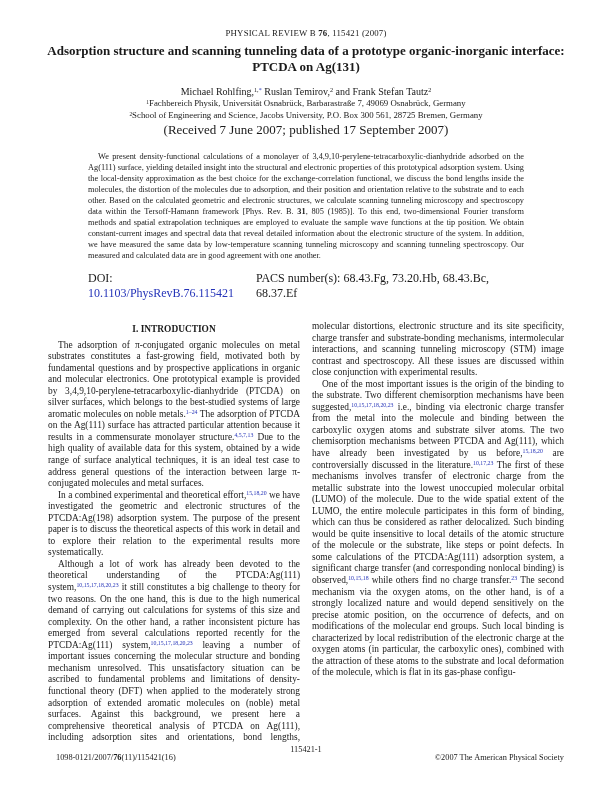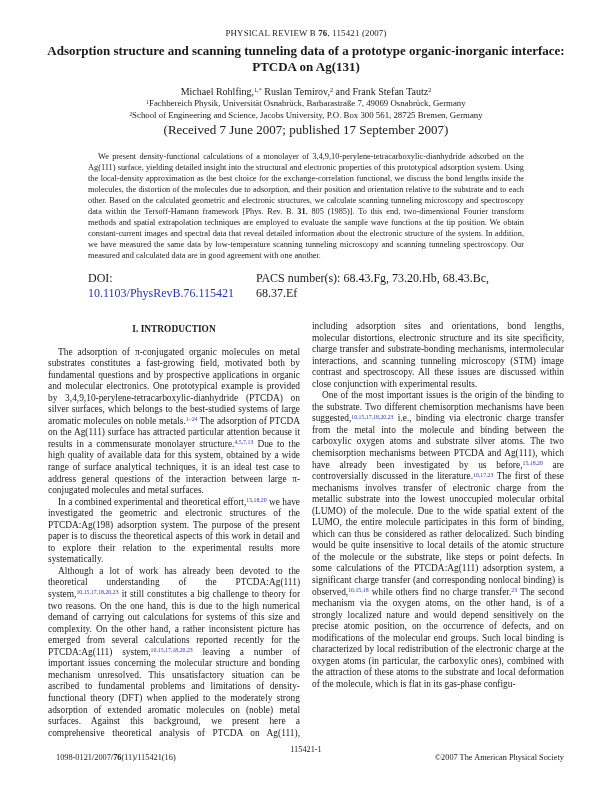--- a/index.html
+++ b/index.html
@@ -24,21 +24,21 @@
             text-align:justify;text-indent:10px;hyphens:auto;-webkit-hyphens:auto;}
 
   .doi-row{width:436px;margin:10px auto 0;font-size:12px;display:flex;
            justify-content:space-between;align-items:baseline;}
   .doi a{text-decoration:none;}
 
   .body-cols{margin:20px 48px 0;height:424px;overflow:hidden;
              column-count:2;column-gap:12px;column-fill:auto;
              font-size:9.4px;line-height:11.55px;text-align:justify;
              hyphens:auto;-webkit-hyphens:auto;}
-  .sec-head{text-align:center;font-weight:bold;margin:3px 0 11px;text-indent:0;}
+  .sec-head{text-align:center;font-weight:bold;margin:3px 0 4px;text-indent:0;}
   .body-cols p{margin:0;text-indent:10px;}
 
   .footer{position:absolute;left:48px;right:48px;bottom:30px;font-size:8.3px;}
   .f-left{position:absolute;left:8px;bottom:0;}
   .f-center{position:absolute;left:50%;transform:translateX(-50%);bottom:8px;}
   .f-right{position:absolute;right:0;bottom:0;}
 
   sup{font-size:.62em;line-height:0;vertical-align:baseline;position:relative;top:-.45em;}
   .b{font-weight:bold;}
   .i{margin-top:28px;}

